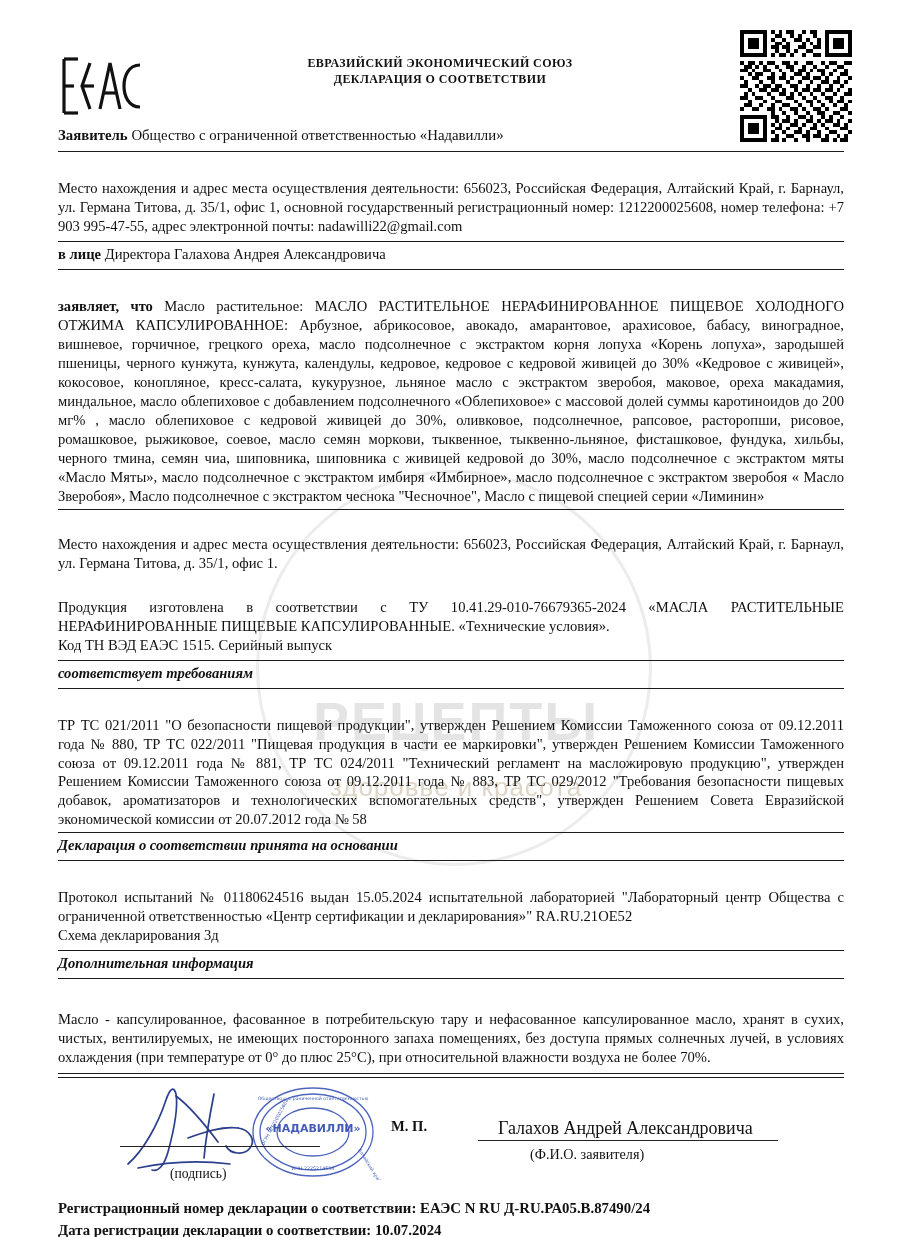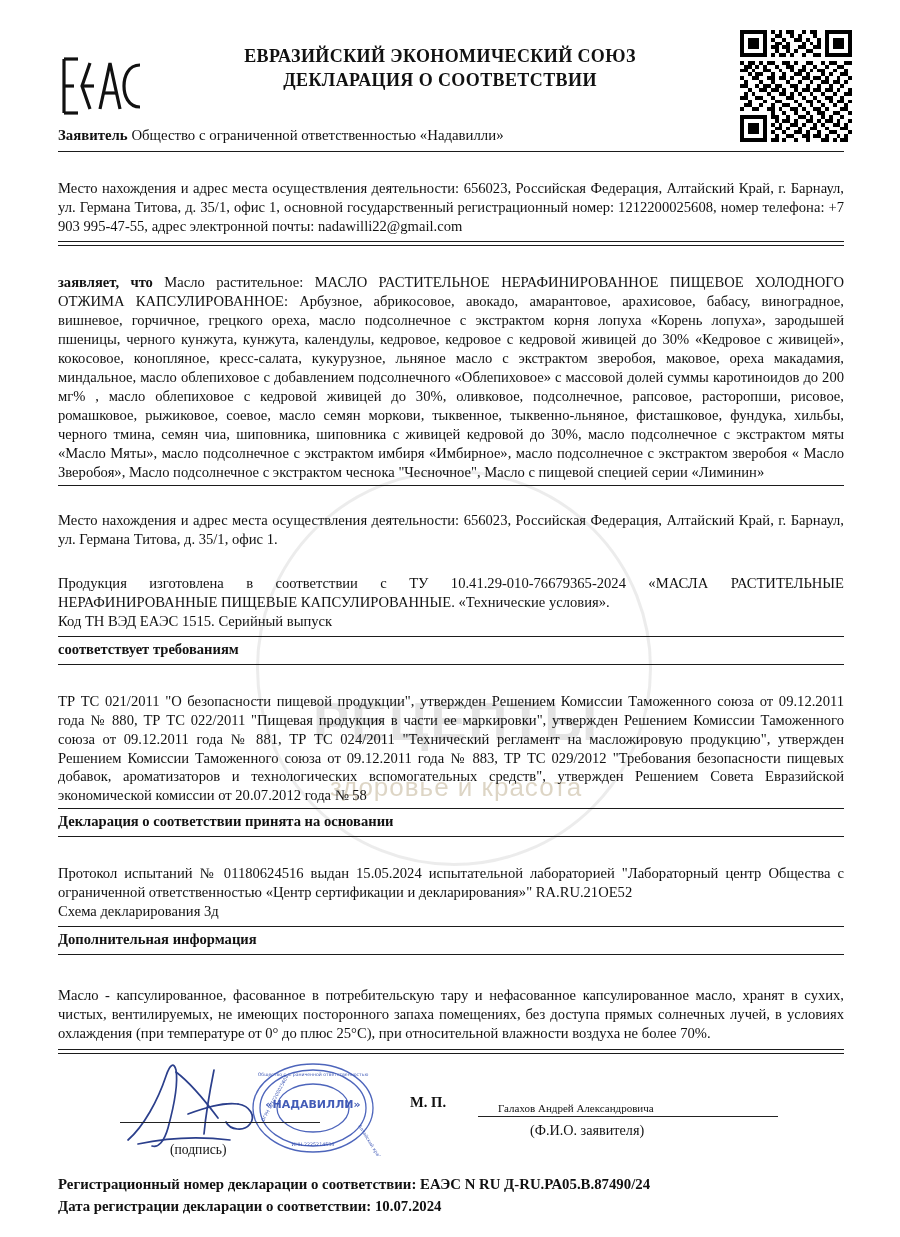--- a/index.html
+++ b/index.html
@@ -75,43 +75,43 @@
     position: absolute;
     right: 48px;
     top: 30px;
     width: 112px;
     height: 112px;
   }
 
   .doc-title {
     position: absolute;
     left: 180px;
-    top: 44px;
+    top: 55px;
     width: 520px;
     text-align: center;
-    font-size: 18px;
+    font-size: 12px;
     font-weight: bold;
     line-height: 1.35;
     letter-spacing: 0.4px;
   }
 
   .body-block {
     position: absolute;
     left: 58px;
     top: 126px;
     width: 786px;
   }
 
   .row {
     font-size: 14.6px;
     line-height: 1.30;
     text-align: justify;
   }
   .lbl { font-weight: bold; }
-  .lbl-only { font-weight: bold; font-size: 14.6px; }
+  .lbl-only { font-weight: bold; font-size: 14.6px; font-style: italic; }
 
   .hr {
     border-top: 1px solid #1b1b1b;
     margin: 3px 0 3px 0;
     height: 0;
   }
 
   .pad-t2 { padding-top: 2px; }
   .pad-b2 { padding-bottom: 2px; }
   .just { text-align: justify; text-justify: inter-word; margin-top: 25px; }
@@ -133,30 +133,30 @@
   }
   .stamp {
     position: absolute;
     left: 180px;
     top: 2px;
     width: 150px;
     height: 96px;
   }
   .mp {
     position: absolute;
-    left: 352px;
+    left: 333px;
     top: 36px;
     font-size: 14.6px;
     font-weight: bold;
   }
   .sig-name {
     position: absolute;
     left: 440px;
-    top: 44px;
-    font-size: 11px;
+    top: 36px;
+    font-size: 18px;
   }
   .sig-name-sub {
     position: absolute;
     left: 472px;
     top: 64px;
     font-size: 14.2px;
     font-family: Liberation Serif, serif;
   }
   .sig-podpis {
     position: absolute;
@@ -452,20 +452,24 @@
 
       <div class="hr"></div>
 
       <div class="row just pad-t2 pad-b2">
         <span>Место нахождения и адрес места осуществления деятельности:</span>
         <span>656023, Российская Федерация, Алтайский Край, г. Барнаул, ул. Германа Титова, д. 35/1, офис 1, основной государственный регистрационный номер: 1212200025608, номер телефона: +7 903 995-47-55, адрес электронной почты: nadawilli22@gmail.com</span>
       </div>
 
       <div class="hr"></div>
 
+      <div class="row pad-b2">
+        <span class="lbl">в лице</span>
+        <span>Директора Галахова Андрея Александровича</span>
+      </div>
 
       <div class="hr"></div>
 
       <div class="row just pad-t2">
         <span class="lbl">заявляет, что</span>
         <span>Масло растительное: МАСЛО РАСТИТЕЛЬНОЕ НЕРАФИНИРОВАННОЕ ПИЩЕВОЕ ХОЛОДНОГО ОТЖИМА КАПСУЛИРОВАННОЕ: Арбузное, абрикосовое, авокадо, амарантовое, арахисовое, бабасу, виноградное, вишневое, горчичное, грецкого ореха, масло подсолнечное с экстрактом корня лопуха «Корень лопуха», зародышей пшеницы, черного кунжута, кунжута, календулы, кедровое, кедровое с кедровой живицей до 30% «Кедровое с живицей», кокосовое, конопляное, кресс-салата, кукурузное, льняное масло с экстрактом зверобоя, маковое, ореха макадамия, миндальное, масло облепиховое с добавлением подсолнечного «Облепиховое» с массовой долей суммы каротиноидов до 200 мг% , масло облепиховое с кедровой живицей до 30%, оливковое, подсолнечное, рапсовое, расторопши, рисовое, ромашковое, рыжиковое, соевое, масло семян моркови, тыквенное, тыквенно-льняное, фисташковое, фундука, хильбы, черного тмина, семян чиа, шиповника, шиповника с живицей кедровой до 30%, масло подсолнечное с экстрактом мяты «Масло Мяты», масло подсолнечное с экстрактом имбиря «Имбирное», масло подсолнечное с экстрактом зверобоя « Масло Зверобоя», Масло подсолнечное с экстрактом чеснока "Чесночное", Масло с пищевой специей серии «Лиминин»</span>
       </div>
 
 
       <div class="hr"></div>

